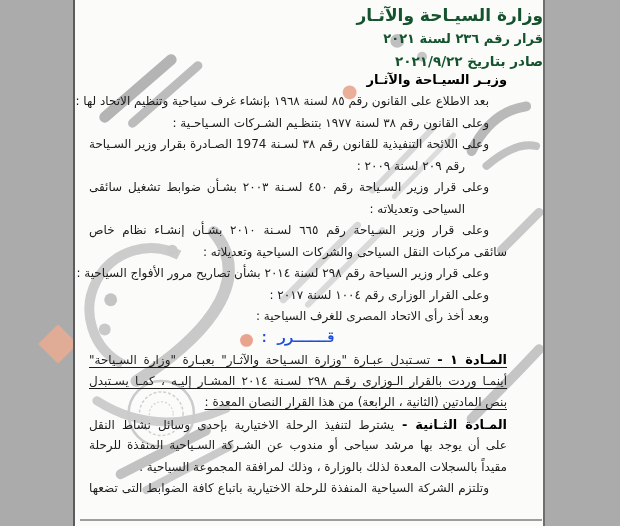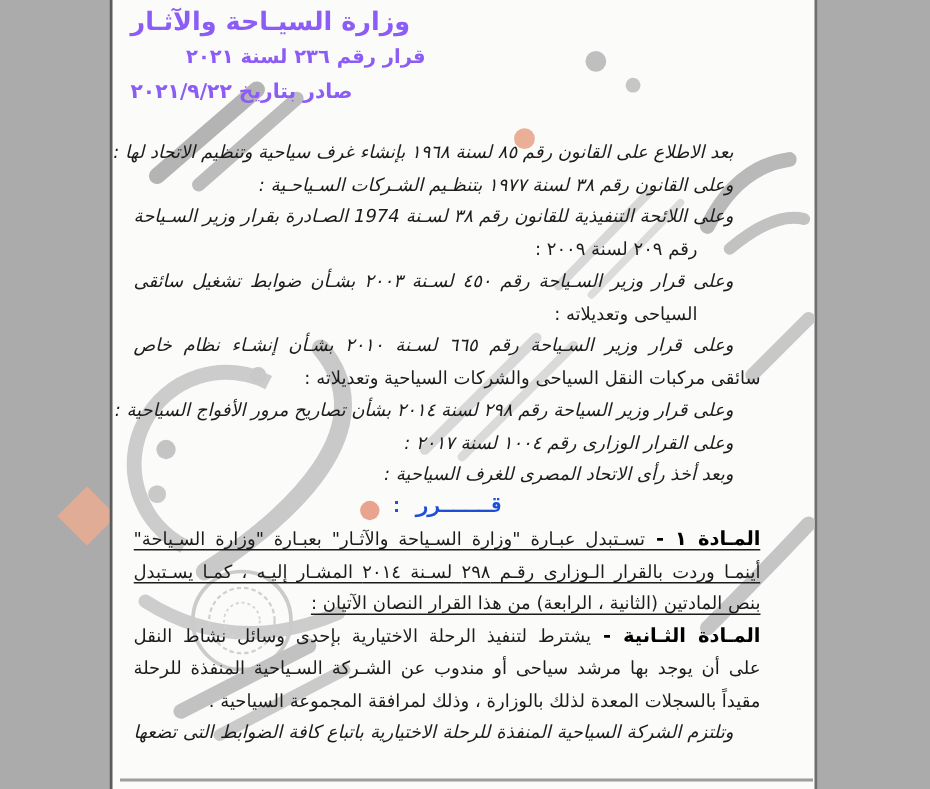--- a/index.html
+++ b/index.html
@@ -11,32 +11,32 @@
   body{background:var(--bg);position:relative;font-family:"DejaVu Sans",sans-serif;}
 
   .peach-diamond{position:absolute;left:44px;top:330px;width:28px;height:28px;
     background:var(--peach);transform:rotate(45deg);z-index:1;opacity:.85;}
 
   .page{position:absolute;left:73px;top:0;width:472px;height:526px;z-index:2;
     background:var(--page);border-left:2px solid var(--edge);border-right:2px solid #6e6e6e;}
 
   .wm{position:absolute;left:0;top:0;width:100%;height:100%;z-index:1;pointer-events:none;}
 
-  .hdr{position:absolute;top:2px;left:12px;right:0;text-align:left;z-index:3;direction:rtl;color:#8b5cf6;}
+  .hdr{position:absolute;top:2px;left:0;right:0;text-align:right;z-index:3;direction:rtl;color:#14532d;}
   .hdr .t1{font-size:17px;font-weight:bold;line-height:26px;}
   .hdr .t2{font-size:13px;font-weight:bold;line-height:22px;padding-left:37px;}
   .hdr .t3{font-size:13.5px;font-weight:bold;line-height:22px;}
 
   .authority{position:absolute;top:70px;right:36px;z-index:3;direction:rtl;
     font-size:13px;font-weight:bold;color:#000;line-height:20px;}
 
   .content{position:absolute;top:91px;left:14px;right:36px;z-index:3;direction:rtl;color:var(--ink);}
   .line{direction:rtl;text-align:right;height:21.5px;line-height:21.5px;font-size:12px;white-space:nowrap;}
   .line.jst{text-align:justify;text-align-last:justify;text-justify:inter-word;white-space:normal;overflow:hidden;}
-  .line.ind{padding-right:18px;font-style:italic;}
+  .line.ind{padding-right:18px;}
   .line.sh{padding-right:42px;}
   .line.ul{text-decoration:underline;text-underline-offset:3px;}
   .line .lbl{font-weight:bold;font-size:13px;color:#000;}
   .decision{height:21.5px;line-height:21.5px;text-align:center;font-weight:bold;
     font-size:14px;color:#1d4ed8;direction:rtl;font-family:Liberation Mono, monospace;}
 
   .bottom-rule{position:absolute;left:5px;right:1px;top:519px;height:2px;
     background:var(--rule);z-index:3;}
 </style>
 </head>
@@ -83,40 +83,41 @@
 
     <path d="M400,420 Q440,380 468,350" stroke="#c5c5c5" stroke-width="10" stroke-linecap="round" fill="none"></path>
   </svg>
 
   <div class="hdr">
     <div class="t1">وزارة السيـاحة والآثـار</div>
     <div class="t2">قرار رقم ٢٣٦ لسنة ٢٠٢١</div>
     <div class="t3">صادر بتاريخ ٢٠٢١/٩/٢٢</div>
   </div>
 
+  <div class="authority">وزيـر السيـاحة والآثـار</div>
 
   <div class="content">
     <div id="preamble">
         <div class="line ind">بعد الاطلاع على القانون رقم ٨٥ لسنة ١٩٦٨ بإنشاء غرف سياحية وتنظيم الاتحاد لها :</div>
         <div class="line ind">وعلى القانون رقم ٣٨ لسنة ١٩٧٧ بتنظـيم الشـركات السـياحـية :</div>
         <div class="line ind jst">وعلى اللائحة التنفيذية للقانون رقم ٣٨ لسـنة 1974 الصـادرة بقرار وزير السـياحة</div>
         <div class="line sh">رقم ٢٠٩ لسنة ٢٠٠٩ :</div>
         <div class="line ind jst">وعلى قرار وزير السـياحة رقم ٤٥٠ لسـنة ٢٠٠٣ بشـأن ضوابط تشغيل سائقى النقل</div>
         <div class="line sh">السياحى وتعديلاته :</div>
         <div class="line ind jst">وعلى قرار وزير السـياحة رقم ٦٦٥ لسـنة ٢٠١٠ بشـأن إنشـاء نظام خاص بتسـجيل</div>
         <div class="line">سائقى مركبات النقل السياحى والشركات السياحية وتعديلاته :</div>
         <div class="line ind">وعلى قرار وزير السياحة رقم ٢٩٨ لسنة ٢٠١٤ بشأن تصاريح مرور الأفواج السياحية :</div>
         <div class="line ind">وعلى القرار الوزارى رقم ١٠٠٤ لسنة ٢٠١٧ :</div>
         <div class="line ind">وبعد أخذ رأى الاتحاد المصرى للغرف السياحية :</div>
       </div>
     <div class="decision">قــــرر :</div>
     <div id="articles">
         <div class="line jst ul"><span class="lbl">المـادة ١ - </span>تسـتبدل عبـارة "وزارة السـياحة والآثـار" بعبـارة "وزارة السـياحة"</div>
         <div class="line jst ul">أينمـا وردت بالقرار الـوزارى رقـم ٢٩٨ لسـنة ٢٠١٤ المشـار إليـه ، كمـا يسـتبدل</div>
-        <div class="line ul">بنص المادتين (الثانية ، الرابعة) من هذا القرار النصان الآتيان :</div>
+        <div class="line ul">بنص المادتين (الثانية ، الرابعة) من هذا القرار النصان المعدة :</div>
         <div class="line jst"><span class="lbl">المـادة الثـانية - </span>يشترط لتنفيذ الرحلة الاختيارية بإحدى وسائل نشاط النقل السياحى ،</div>
         <div class="line jst">على أن يوجد بها مرشد سياحى أو مندوب عن الشـركة السـياحية المنفذة للرحلة الاختيارية</div>
         <div class="line">مقيداً بالسجلات المعدة لذلك بالوزارة ، وذلك لمرافقة المجموعة السياحية .</div>
         <div class="line ind jst">وتلتزم الشركة السياحية المنفذة للرحلة الاختيارية باتباع كافة الضوابط التى تضعها</div>
       </div>
   </div>
 
   <div class="bottom-rule"></div>
 </div>
 

